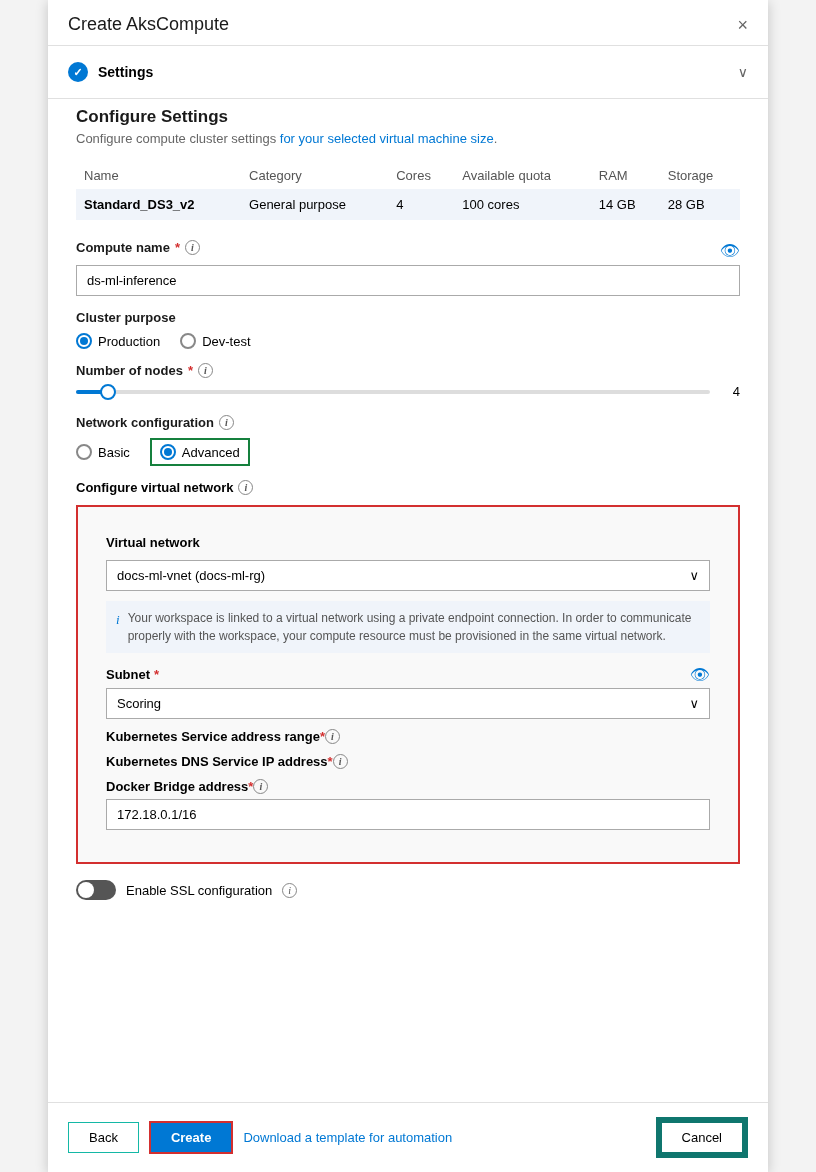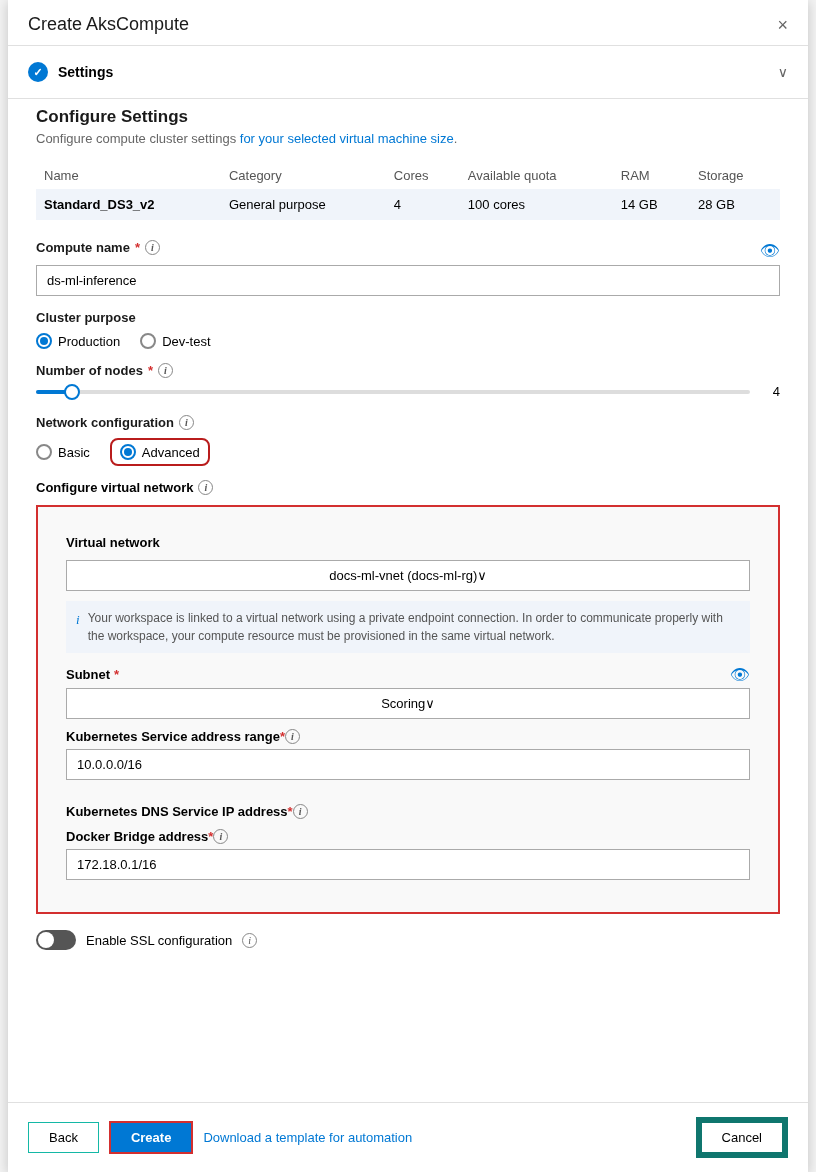--- a/index.html
+++ b/index.html
@@ -7,21 +7,21 @@
       font-family: 'Segoe UI', Arial, sans-serif;
       font-size: 13px;
       background: #f3f3f3;
       display: flex;
       justify-content: center;
       align-items: flex-start;
       min-height: 1172px;
     }
     .dialog {
       background: #fff;
-      width: 800px;
+      width: 720px;
       min-height: 1172px;
       box-shadow: 0 2px 12px rgba(0,0,0,0.2);
       display: flex;
       flex-direction: column;
     }
     .dialog-header {
       display: flex;
       justify-content: space-between;
       align-items: center;
       padding: 14px 20px 10px 20px;
@@ -268,21 +268,21 @@
     }
     .dropdown-select {
       width: 100%;
       border: 1px solid #aaa;
       padding: 7px 10px;
       font-size: 13px;
       font-family: inherit;
       background: #fff;
       cursor: pointer;
       display: flex;
-      justify-content: center;
+      justify-content: space-between;
       align-items: center;
       margin-bottom: 10px;
     }
     .info-message {
       display: flex;
       align-items: flex-start;
       gap: 8px;
       background: #f0f4fa;
       padding: 8px 10px;
       margin-bottom: 12px;
@@ -498,21 +498,21 @@
       
       <div class="network-config-label">
         <span>Network configuration</span>
         <span class="info-icon">i</span>
       </div>
       <div class="network-radio-group">
         <label class="radio-option">
           <div class="radio-outer empty"></div>
           <span>Basic</span>
         </label>
-        <label class="radio-option" style="border: 2px solid #b91c1c; padding: 4px 8px; border-radius: 8px;">
+        <label class="radio-option" style="border: 2px solid #15803d; padding: 4px 8px; border-radius: 0;">
           <div class="radio-outer">
             <div class="radio-inner"></div>
           </div>
           <span>Advanced</span>
         </label>
       </div>
 
       
       <div class="configure-virtual-network-label">
         <span>Configure virtual network</span>
@@ -547,21 +547,20 @@
           <span>Scoring</span>
           <span>∨</span>
         </div>
 
         
         <div class="sub-field-label">
           <span>Kubernetes Service address range</span>
           <span class="required-star">*</span>
           <span class="info-icon">i</span>
         </div>
-        <input class="text-input" type="text" value="10.0.0.0/16" style="">
 
         
         <div class="sub-field-label">
           <span>Kubernetes DNS Service IP address</span>
           <span class="required-star">*</span>
           <span class="info-icon">i</span>
         </div>
 
         
         <div class="sub-field-label">

